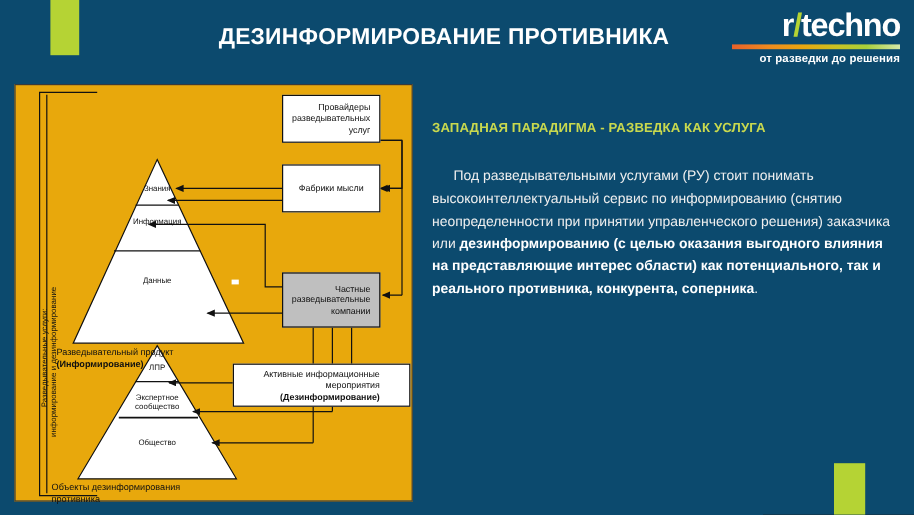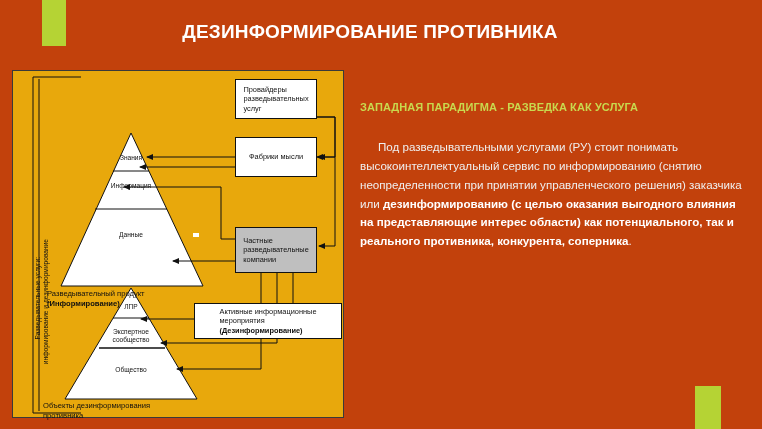--- a/index.html
+++ b/index.html
@@ -3,21 +3,21 @@
 <meta charset="utf-8">
 <style>
   html,body{margin:0;padding:0;}
   body{
     width:762px;height:429px;
     background:#1e1e1e;
     font-family:"Liberation Sans",sans-serif;
     overflow:hidden;
     position:relative;
   }
-  .slide{position:absolute;inset:0;background:#c2410c;}
+  .slide{position:absolute;inset:0;background:#0c4a6e;}
 
   
   .accent-bar-top{
     position:absolute;left:42px;top:0;width:24px;height:46px;
     background:#b5d334;
   }
   .accent-bar-bottom{
     position:absolute;left:695px;top:386px;width:26px;height:43px;
     background:#b5d334;
   }
@@ -63,21 +63,21 @@
     line-height:1.1;
   }
   .vlabel-1{left:21px;top:186px;}
   .vlabel-2{left:29px;top:168px;}
 
   .box{
     position:absolute;box-sizing:border-box;
     border:1px solid #111;background:#ffffff;
     color:#111;font-size:7.4px;line-height:1.3;
     display:flex;align-items:center;justify-content:center;
-    text-align:left;padding:2px 3px;
+    text-align:right;padding:2px 3px;
   }
   .box.grey{background:#bfbfbf;}
   .tier-text{
     position:absolute;color:#111;font-size:6.6px;text-align:center;
     line-height:1.15;width:120px;
   }
   .plain-label{
     position:absolute;color:#111;font-size:7.6px;text-align:left;
     line-height:1.3;width:170px;
   }
@@ -97,20 +97,25 @@
 </head>
 <body>
 
 <div class="slide">
 
   <div class="accent-bar-top"></div>
   <div class="accent-bar-bottom"></div>
 
   <div class="slide-title">ДЕЗИНФОРМИРОВАНИЕ ПРОТИВНИКА</div>
 
+  <div class="logo">
+    <div class="logo-word"><span>r</span><span class="slash">/</span><span>techno</span></div>
+    <div class="logo-gradient"></div>
+    <div class="logo-tag">от разведки до решения</div>
+  </div>
 
   <div class="diagram">
 
     <svg width="332" height="348">
       <defs>
         <marker id="ah" markerWidth="7" markerHeight="7" refX="6" refY="3" orient="auto">
           <path d="M0,0 L7,3 L0,6 z" fill="#111"></path>
         </marker>
       </defs>
       <g stroke="#111" stroke-width="1" fill="none">

